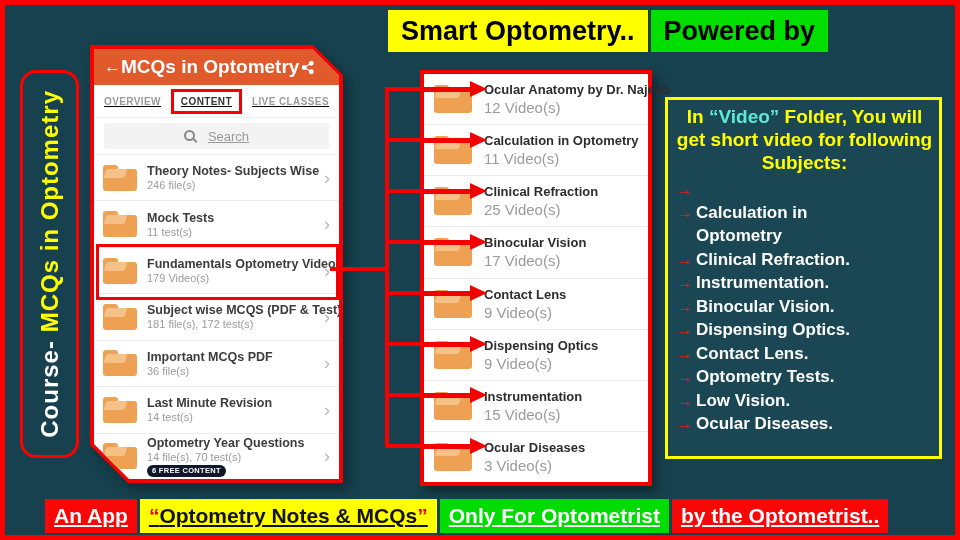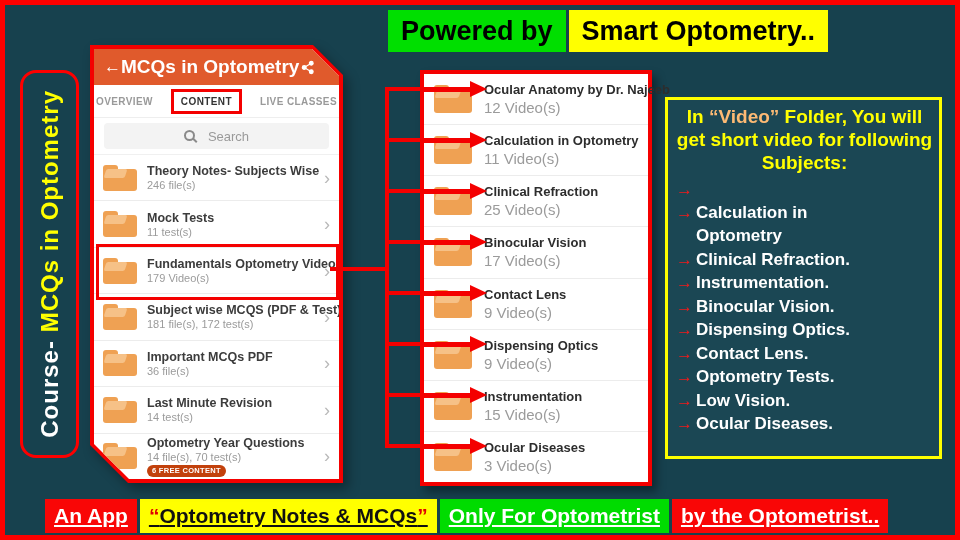--- a/index.html
+++ b/index.html
@@ -25,37 +25,37 @@
   .phone-wrap{position:absolute;left:90px;top:45px;width:253px;height:438px;z-index:10;
               filter:drop-shadow(5px 6px 6px rgba(0,0,0,.35));}
   .phone-border{position:absolute;inset:0;background:#F40000;
     clip-path:polygon(0 0,calc(100% - 30px) 0,100% 30px,100% 100%,38px 100%,0 calc(100% - 38px));}
   .phone{position:absolute;inset:4px;background:#fff;display:flex;flex-direction:column;
     clip-path:polygon(0 0,calc(100% - 27px) 0,100% 27px,100% 100%,35px 100%,0 calc(100% - 35px));}
   .p-header{height:36px;background:#E05A2C;display:flex;align-items:center;color:#fff;padding:0 10px;flex:0 0 auto;}
   .p-back{font-size:17px;font-weight:bold;cursor:pointer;}
   .p-title{flex:1;text-align:center;font-size:19px;font-weight:bold;white-space:nowrap;overflow:hidden;}
   .p-share{width:15px;height:15px;flex:0 0 auto;margin-right:14px;}
-  .p-tabs{height:32px;display:flex;align-items:center;justify-content:space-between;padding:0 2px;
-          border-bottom:1px solid #eee;flex:0 0 auto;}
+  .p-tabs{height:32px;display:flex;align-items:center;justify-content:space-between;padding:0 10px;
+          border-bottom:1px solid #eee;flex:0 0 auto;text-decoration:underline;}
   .p-tab{font-size:10px;font-weight:bold;color:#9a9a9a;letter-spacing:.4px;cursor:pointer;}
   .p-tab.active{color:#333;border:3px solid #F40000;padding:4px 7px;margin:0 2px;}
   .p-search{height:37px;display:flex;align-items:center;flex:0 0 auto;padding:5px 10px;border-bottom:1px solid #f0f0f0;box-sizing:border-box;}
   .p-search-pill{background:#f3f3f3;border-radius:4px;height:26px;display:flex;align-items:center;justify-content:center;
-                 gap:12px;width:100%;color:#9a9a9a;font-size:13px;cursor:text;}
+                 gap:12px;width:100%;color:#9a9a9a;font-size:13px;cursor:text;text-decoration:underline;}
   .mag{width:12px;height:12px;position:relative;display:inline-block;}
   .mag::before{content:"";position:absolute;width:7px;height:7px;border:2px solid #8a8a8a;border-radius:50%;left:0;top:0;}
   .mag::after{content:"";position:absolute;width:2px;height:5px;background:#8a8a8a;transform:rotate(-45deg);right:0;bottom:-1px;}
   .p-list{flex:1;display:flex;flex-direction:column;}
   .p-item{flex:1;display:flex;align-items:center;padding:0 9px;gap:10px;cursor:pointer;}
   .p-item + .p-item{border-top:1px solid #ececec;}
   .p-item-text{flex:1;display:flex;flex-direction:column;gap:1px;min-width:0;}
   .p-item-title{font-size:12.5px;font-weight:bold;color:#3c3c3c;white-space:nowrap;}
   .p-item-sub{font-size:11px;color:#9b9b9b;}
-  .p-badge{align-self:flex-start;background:#c2410c;color:#fff;font-size:7.5px;font-weight:bold;
+  .p-badge{align-self:flex-start;background:#0f172a;color:#fff;font-size:7.5px;font-weight:bold;
            padding:1.5px 5px;border-radius:7px;margin-top:1px;letter-spacing:.3px;}
   .chev{color:#b9b9b9;font-size:18px;line-height:1;flex:0 0 auto;}
 
   
   .fi{position:relative;width:34px;height:26px;flex:0 0 auto;}
   .fi .fi-tab{position:absolute;top:0;left:0;width:15px;height:7px;background:#EFA153;border-radius:3px 3px 0 0;}
   .fi .fi-body{position:absolute;top:4px;left:0;right:0;bottom:0;background:#EFA153;border-radius:2px 3px 3px 3px;}
   .fi .fi-flap{position:absolute;top:4px;left:2px;width:62%;height:9px;background:#F6C187;transform:skewX(-18deg);border-radius:2px;}
   .fi-lg{width:38px;height:28px;}
 
@@ -73,43 +73,43 @@
   .m-item{flex:1;display:flex;align-items:center;gap:12px;padding:0 10px;cursor:pointer;}
   .m-item + .m-item{border-top:1px solid #ececec;}
   .m-item-text{display:flex;flex-direction:column;gap:2px;min-width:0;}
   .m-title{font-size:13px;font-weight:bold;color:#2d2d2d;white-space:nowrap;}
   .m-sub{font-size:15px;color:#9b9b9b;}
 
   
   .info-panel{position:absolute;left:665px;top:97px;width:277px;height:362px;border:3px solid #FFFF00;
               background:#1B4754;z-index:5;padding:5px 6px 4px 8px;box-sizing:border-box;}
   .info-head{text-align:center;font-size:19px;font-weight:bold;line-height:1.22;color:#FFFF00;margin-bottom:3px;}
-  .info-head .q{color:#fdba74;}
+  .info-head .q{color:#5eead4;}
   .info-item{display:flex;font-size:17px;font-weight:bold;color:#fff;line-height:1.38;}
   .info-arrow{color:#F21B1B;margin-right:3px;flex:0 0 auto;}
   .info-text{white-space:pre-line;}
 
   
   .bottom-banner{position:absolute;left:45px;top:499px;height:34px;display:flex;gap:3px;z-index:5;
                  font-weight:bold;font-size:21px;align-items:stretch;}
   .bb-seg{display:flex;align-items:center;padding:0 9px;white-space:nowrap;text-decoration:underline;}
   .bb-red{background:#F90606;color:#fff;}
   .bb-yellow{background:#FFFF00;color:#111;}
   .bb-yellow .quote{color:#E00000;}
   .bb-green{background:#00DC00;color:#fff;}
 </style>
 </head>
 <body>
 
 <div class="canvas">
   <div class="frame"></div>
 
   <div class="top-banner">
+    <span class="tb-seg tb-yellow">Smart Optometry..</span>
     <span class="tb-seg tb-green">Powered by</span>
-    <span class="tb-seg tb-yellow">Smart Optometry..</span>
   </div>
 
   <div class="side-label">
     <div class="side-text"><span class="side-pre">Course- </span><span class="side-course">MCQs in Optometry</span></div>
   </div>
 
   <div class="phone-wrap">
     <div class="phone-border"></div>
     <div class="phone">
       <div class="p-header">

